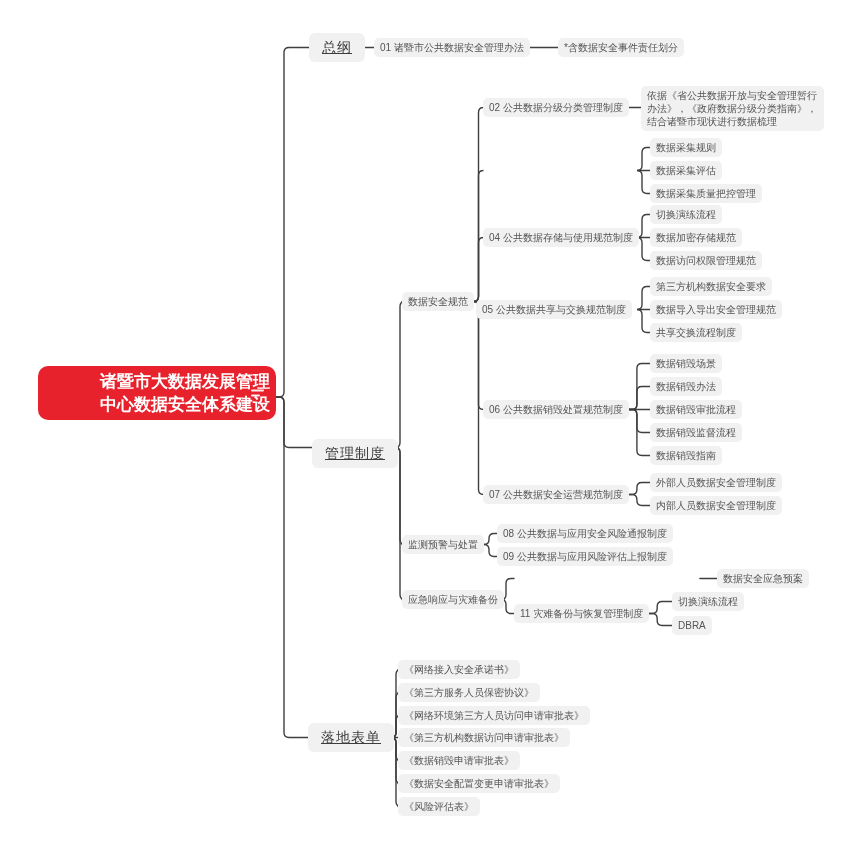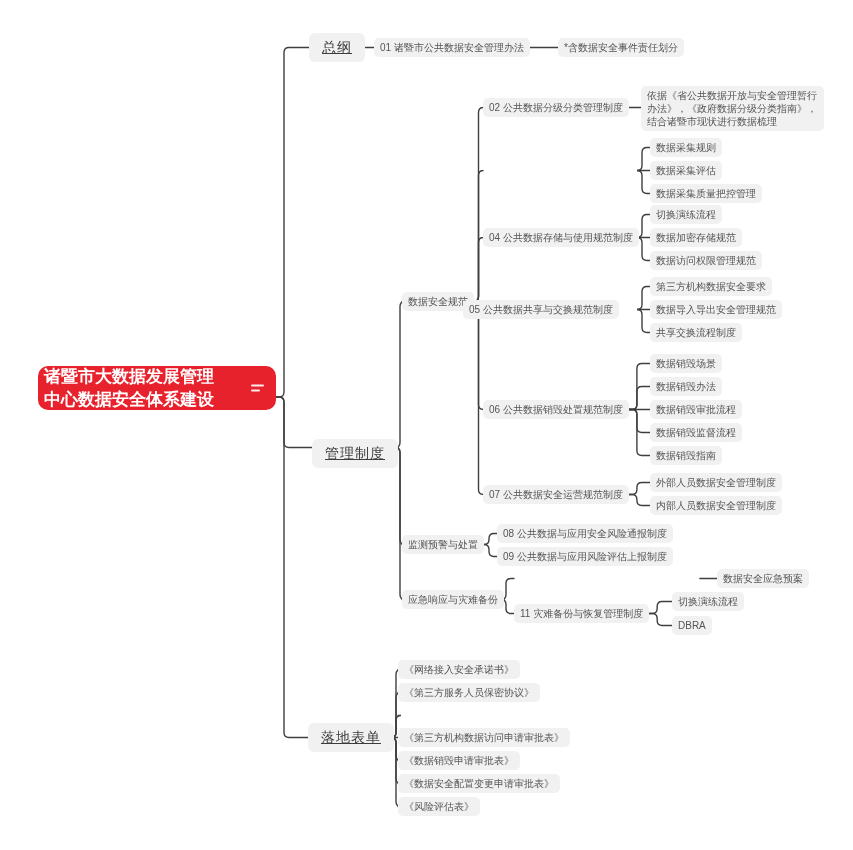--- a/index.html
+++ b/index.html
@@ -34,28 +34,28 @@
     letter-spacing:1px;
     text-decoration:underline;
   }
   .note-block{
     white-space:normal;
     width:183px;
   }
   #rootTopic{
     position:absolute;
     left:38px;top:366px;
-    width:238px;height:44px;
+    width:238px;height:54px;
     background:var(--accent);
     color:#ffffff;
     font-weight:bold;
     font-size:17px;
     line-height:23px;
     border-radius:10px;
-    text-align:left;
+    text-align:right;
     display:flex;
     flex-direction:column;
     justify-content:center;
     box-sizing:border-box;
     padding:4px 6px;
   }
   .root-menu{
     position:absolute;
     right:12px;top:50%;
     transform:translateY(-50%);
@@ -144,21 +144,21 @@
 
   <div class="node" id="n03a" style="left:650px;top:138px">数据采集规则</div>
   <div class="node" id="n03b" style="left:650px;top:161px">数据采集评估</div>
   <div class="node" id="n03c" style="left:650px;top:184px">数据采集质量把控管理</div>
 
   <div class="node" id="n04" style="left:483px;top:228px">04 公共数据存储与使用规范制度</div>
   <div class="node" id="n04a" style="left:650px;top:205px">切换演练流程</div>
   <div class="node" id="n04b" style="left:650px;top:228px">数据加密存储规范</div>
   <div class="node" id="n04c" style="left:650px;top:251px">数据访问权限管理规范</div>
 
-  <div class="node" id="n05" style="left:463px;top:300px">05 公共数据共享与交换规范制度</div>
+  <div class="node" id="n05" style="left:476px;top:300px">05 公共数据共享与交换规范制度</div>
   <div class="node" id="n05a" style="left:650px;top:277px">第三方机构数据安全要求</div>
   <div class="node" id="n05b" style="left:650px;top:300px">数据导入导出安全管理规范</div>
   <div class="node" id="n05c" style="left:650px;top:323px">共享交换流程制度</div>
 
   <div class="node" id="n06" style="left:483px;top:400px">06 公共数据销毁处置规范制度</div>
   <div class="node" id="n06a" style="left:650px;top:354px">数据销毁场景</div>
   <div class="node" id="n06b" style="left:650px;top:377px">数据销毁办法</div>
   <div class="node" id="n06c" style="left:650px;top:400px">数据销毁审批流程</div>
   <div class="node" id="n06d" style="left:650px;top:423px">数据销毁监督流程</div>
   <div class="node" id="n06e" style="left:650px;top:446px">数据销毁指南</div>
@@ -170,17 +170,18 @@
   <div class="node" id="n08" style="left:497px;top:524px">08 公共数据与应用安全风险通报制度</div>
   <div class="node" id="n09" style="left:497px;top:547px">09 公共数据与应用风险评估上报制度</div>
 
   <div class="node" id="n10note" style="left:717px;top:569px">数据安全应急预案</div>
   <div class="node" id="n11" style="left:514px;top:604px">11 灾难备份与恢复管理制度</div>
   <div class="node" id="n11a" style="left:672px;top:592px">切换演练流程</div>
   <div class="node" id="n11b" style="left:672px;top:616px">DBRA</div>
 
   <div class="node" id="f1" style="left:398px;top:660px">《网络接入安全承诺书》</div>
   <div class="node" id="f2" style="left:398px;top:683px">《第三方服务人员保密协议》</div>
+  <div class="node" id="f3" style="left:398px;top:706px">《网络环境第三方人员访问申请审批表》</div>
   <div class="node" id="f4" style="left:398px;top:728px">《第三方机构数据访问申请审批表》</div>
   <div class="node" id="f5" style="left:398px;top:751px">《数据销毁申请审批表》</div>
   <div class="node" id="f6" style="left:398px;top:774px">《数据安全配置变更申请审批表》</div>
   <div class="node" id="f7" style="left:398px;top:797px">《风险评估表》</div>
 </div>
 
 </body></html>

